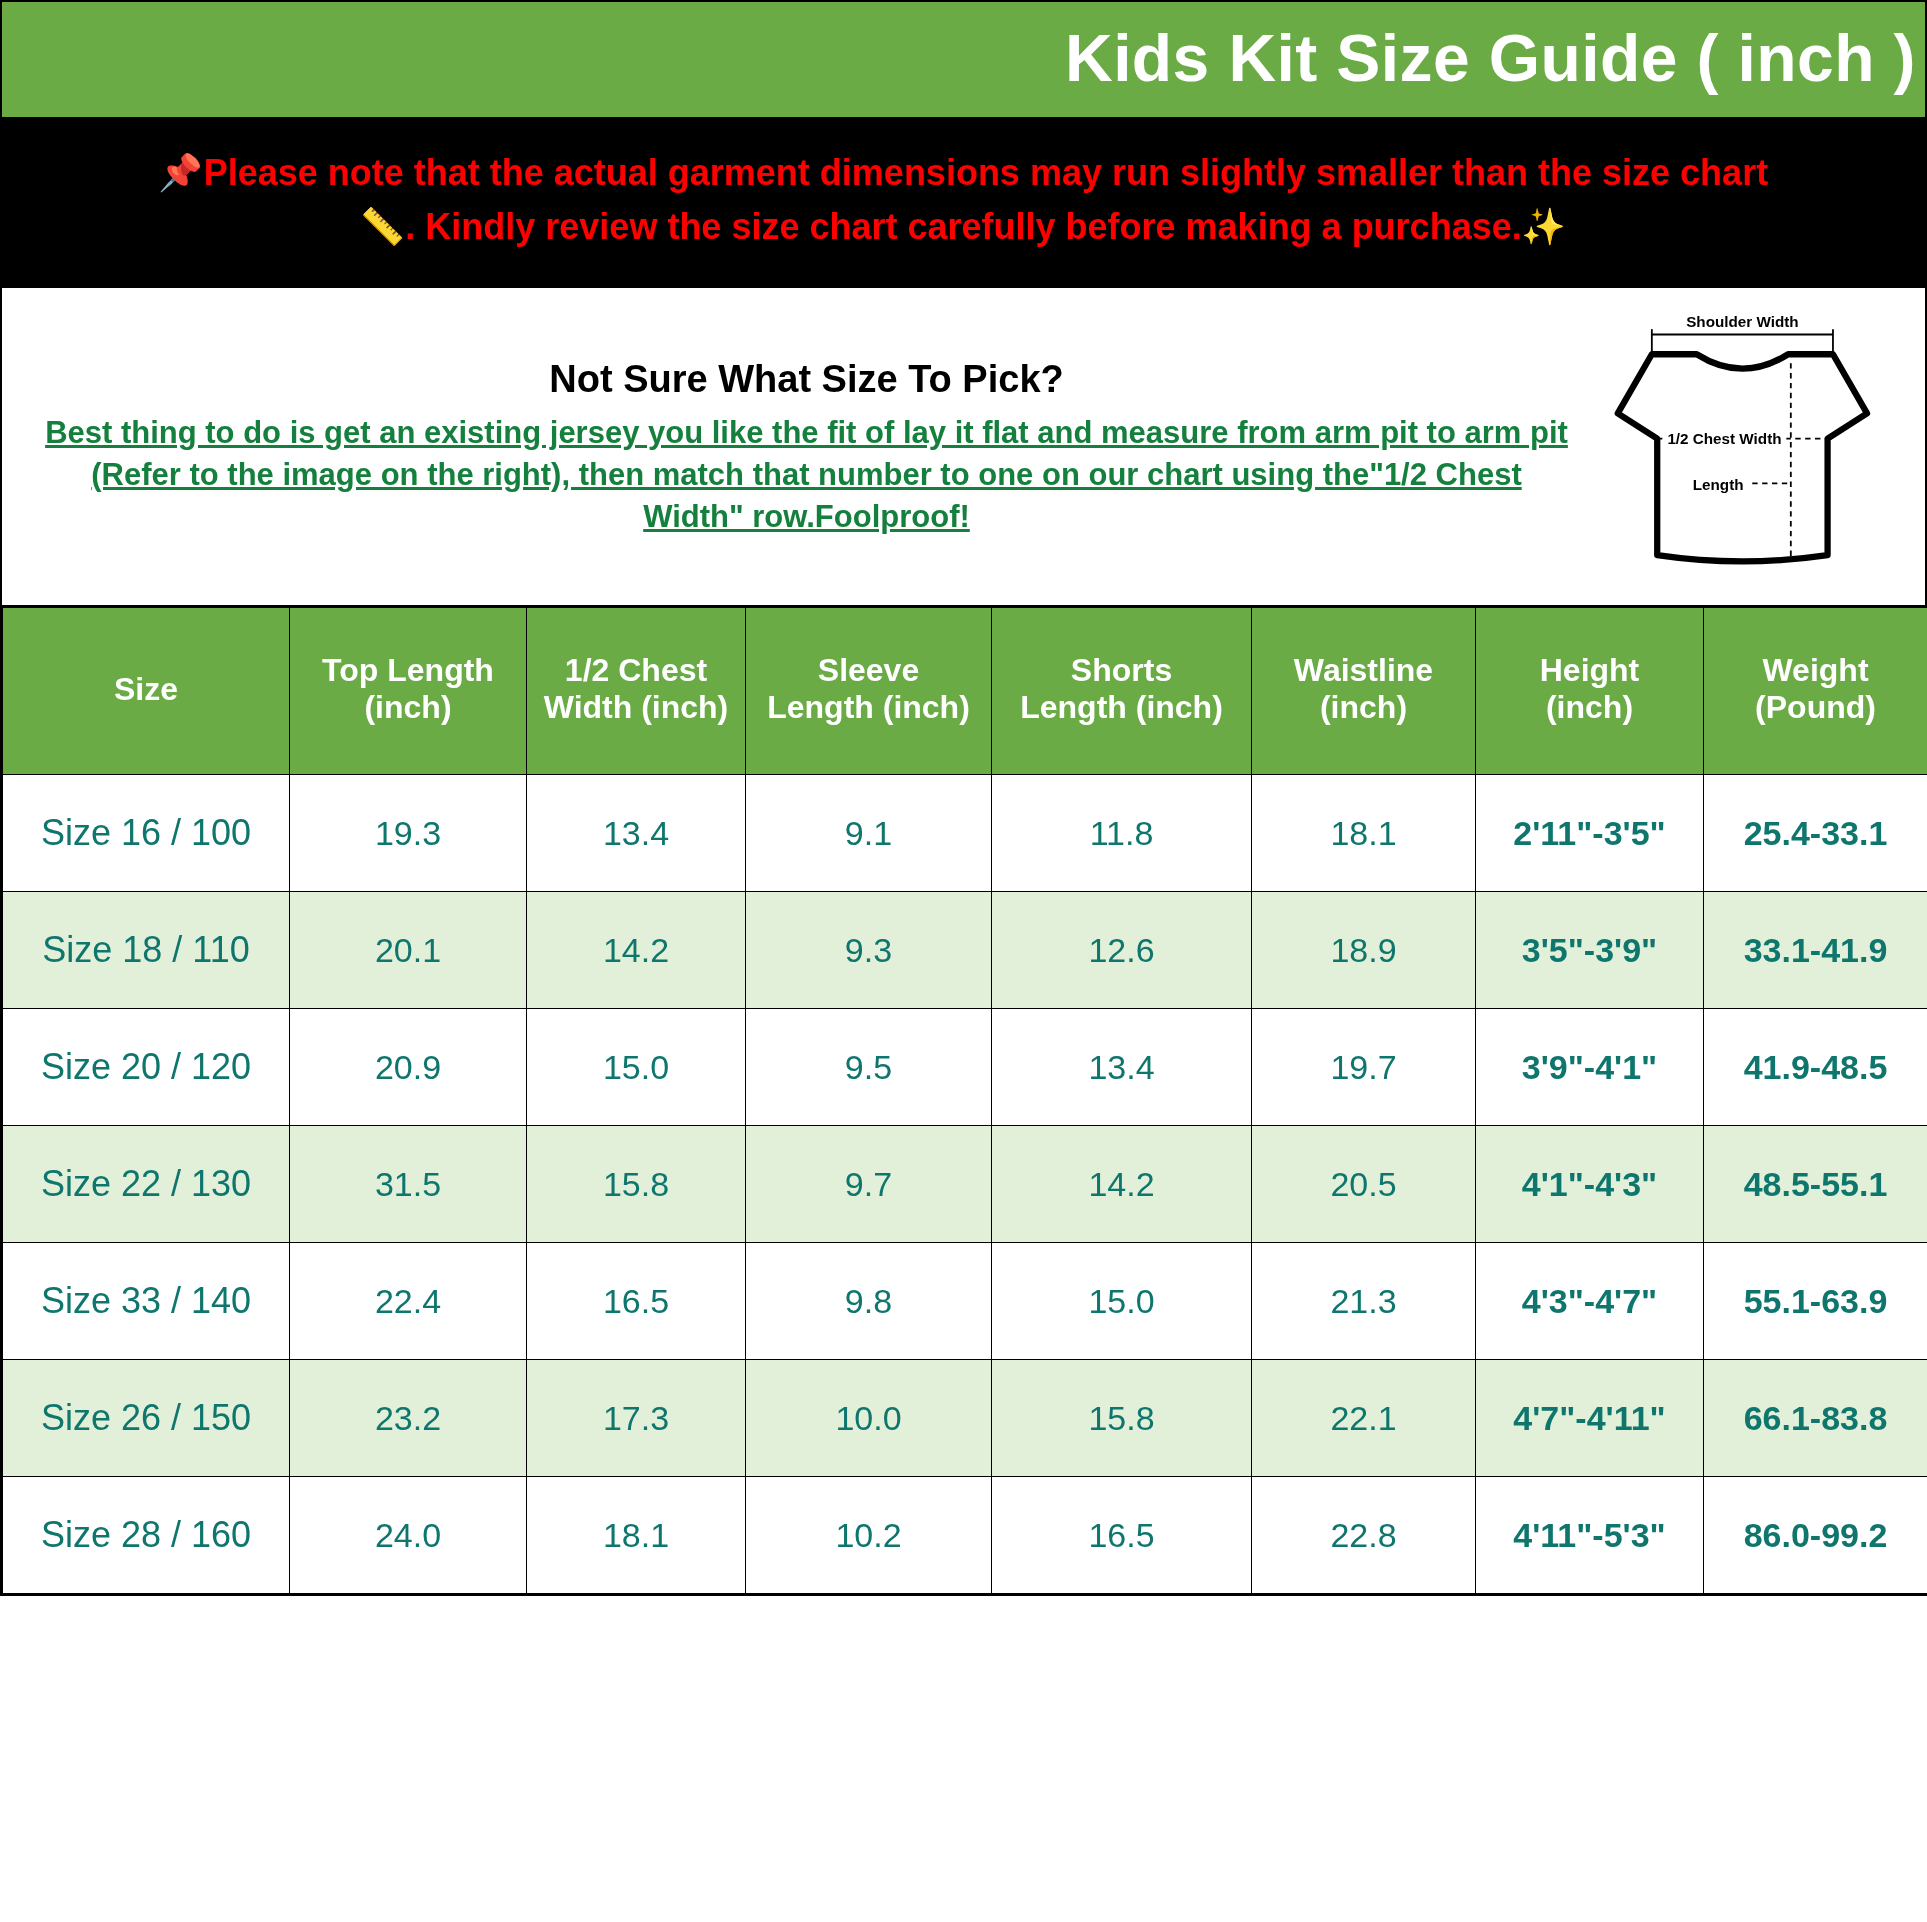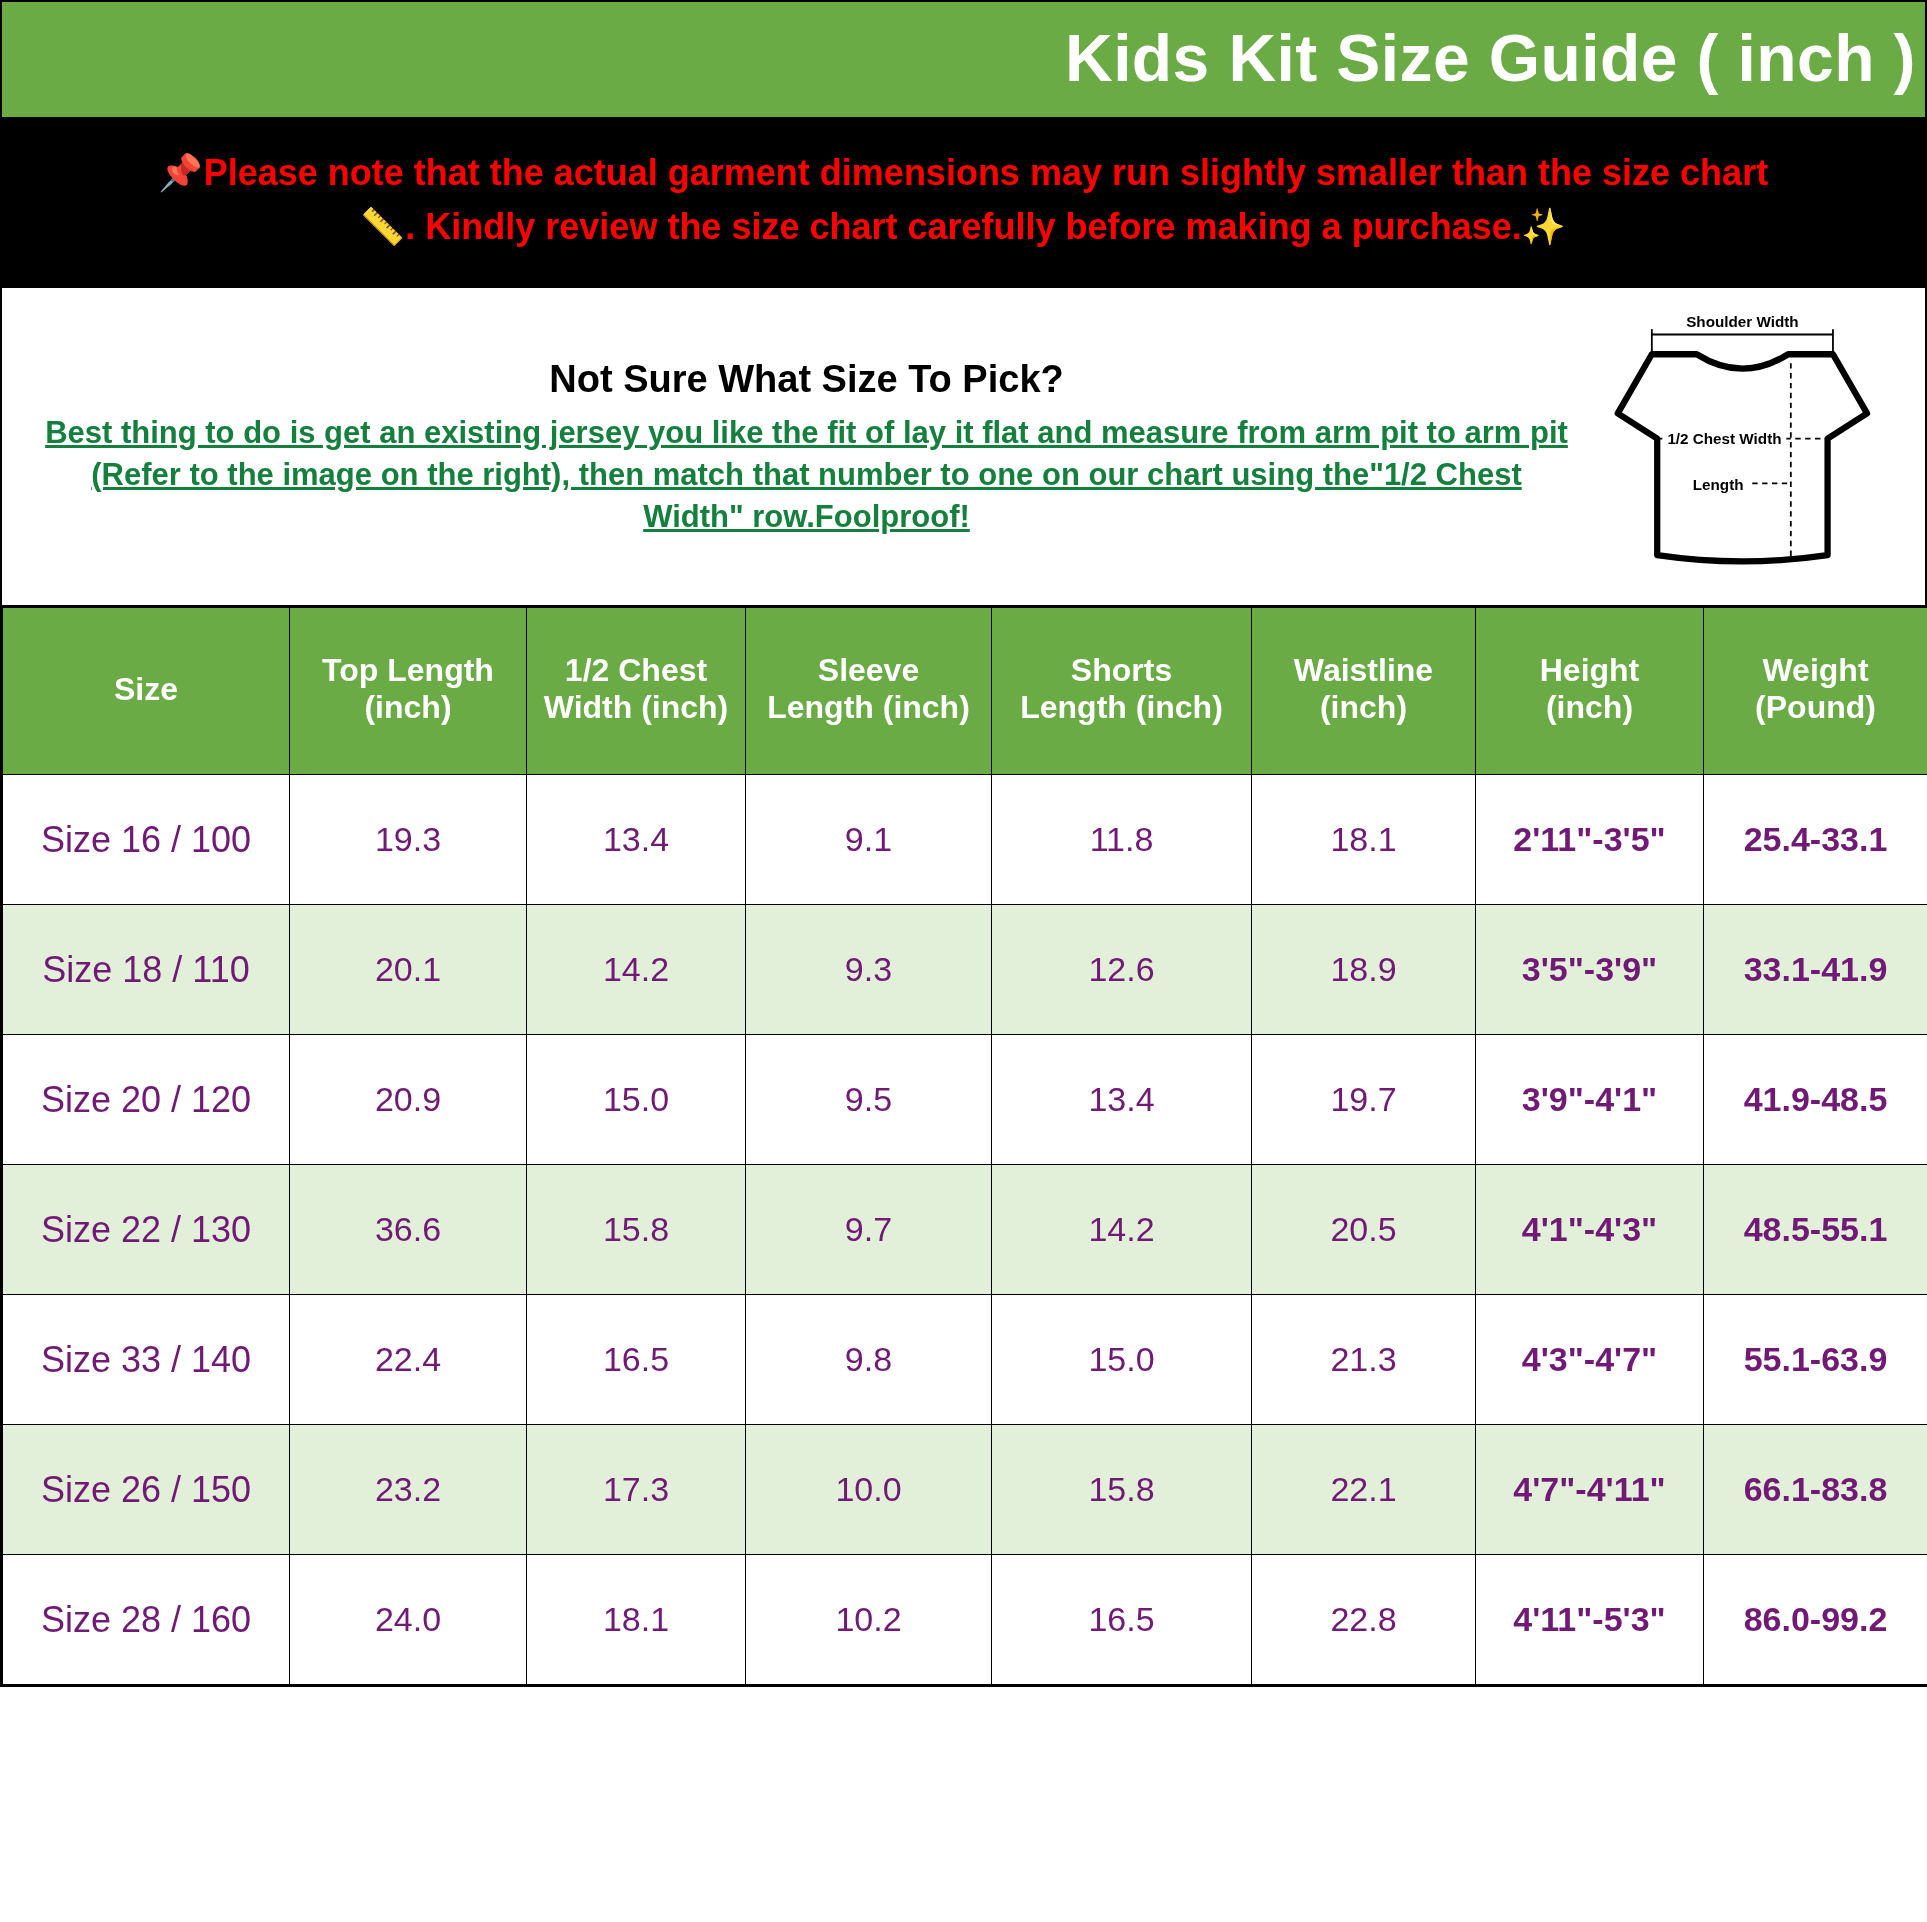--- a/index.html
+++ b/index.html
@@ -100,23 +100,23 @@
     color: #ffffff;
     font-size: 32px;
     font-weight: bold;
     line-height: 1.15;
     padding: 23px 3.6px 27px 3.6px;
     height: 167px;
     box-sizing: border-box;
   }
   table.size-table tbody td {
     font-size: 34px;
-    color: #701a75;
+    color: #0f766e;
     padding: 27px 3.6px;
-    height: 130px;
+    height: 117px;
     box-sizing: border-box;
     background: #ffffff;
   }
   table.size-table tbody tr.alt td {
     background: #e2f0d9;
   }
   table.size-table tbody td.size-cell {
     font-size: 36px;
   }
   table.size-table tbody td.hw {
@@ -248,21 +248,21 @@
         <td>20.9</td>
         <td>15.0</td>
         <td>9.5</td>
         <td>13.4</td>
         <td>19.7</td>
         <td class="hw">3'9"-4'1"</td>
         <td class="hw">41.9-48.5</td>
       </tr>
       <tr class="alt">
         <td class="size-cell">Size 22 / 130</td>
-        <td>36.6</td>
+        <td>31.5</td>
         <td>15.8</td>
         <td>9.7</td>
         <td>14.2</td>
         <td>20.5</td>
         <td class="hw">4'1"-4'3"</td>
         <td class="hw">48.5-55.1</td>
       </tr>
       <tr>
         <td class="size-cell">Size 33 / 140</td>
         <td>22.4</td>

